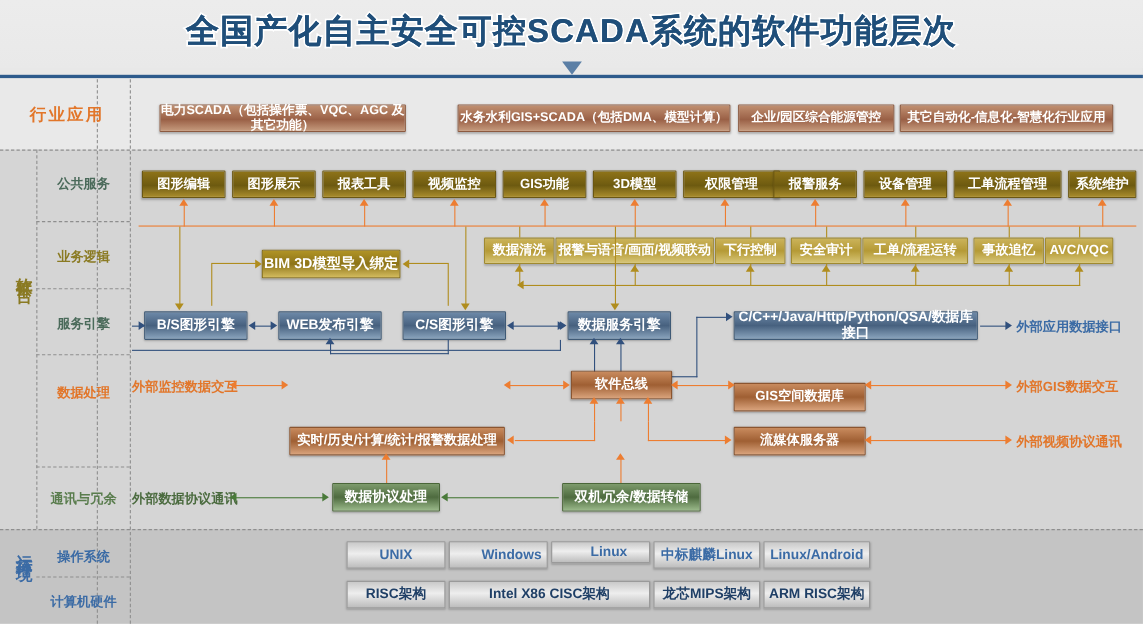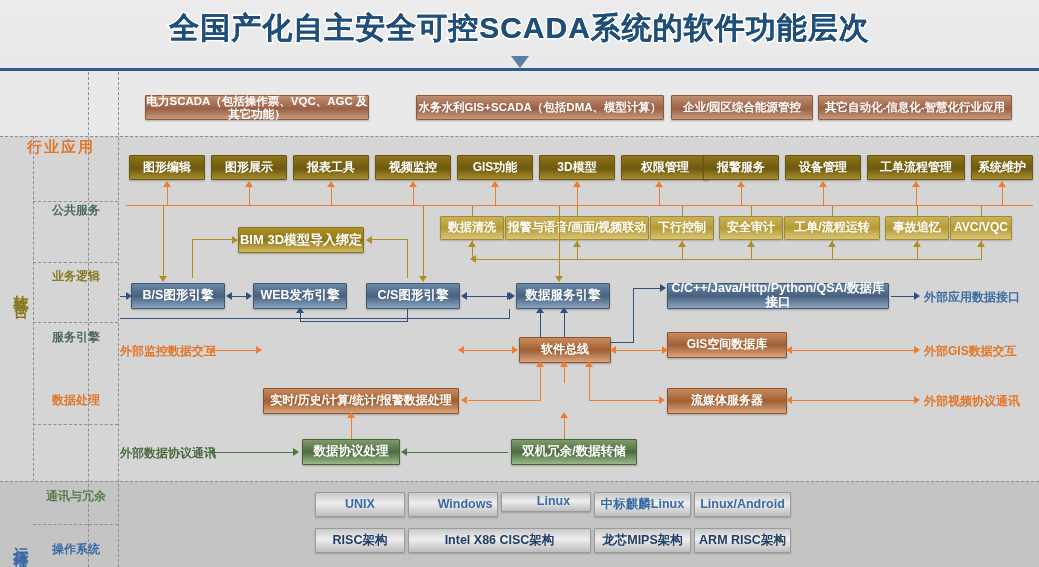--- a/index.html
+++ b/index.html
@@ -40,21 +40,21 @@
   .band{position:absolute;left:0;}
   .band-app{top:72px;height:64px;width:1039px;background:#e9e9e9;}
   .band-sw{top:136px;height:345px;width:1039px;background:#d5d5d5;}
   .band-run{top:481px;height:86px;width:1039px;background:#c4c4c4;}
 
   
   .hsep{position:absolute;left:0;width:1039px;border-top:1.5px dashed #8e8e8e;}
   .vsep{position:absolute;border-left:1.5px dashed #8e8e8e;}
 
   
-  .lbl{position:absolute;text-align:center;font-weight:bold;margin-top:43px;}
+  .lbl{position:absolute;text-align:center;font-weight:bold;}
   .lbl-lvl1{font-size:15px;letter-spacing:2px;}
   .lbl-lvl2{font-size:12px;}
   .vert{writing-mode:vertical-rl;text-orientation:upright;letter-spacing:3px;}
   .c-orange{color:#e2762a;}
   .c-olive{color:#8a7a22;}
   .c-green{color:#5a7d4e;}
   .c-blue{color:#3b6ba5;}
   .c-dkgreen{color:#4b6b3f;}
   .c-teal{color:#4a6a5a;}
 
@@ -315,21 +315,21 @@
   <div class="ln ln-v b" style="left:564px;top:309px;height:32px;"></div>
   <div class="arw arw-up ab" style="left:560px;top:307px;"></div>
 
   <div class="ln ln-h b" style="left:120px;top:296px;width:11px;"></div>
   <div class="arw arw-rt ab" style="left:126px;top:292px;"></div>
   <div class="ln ln-h b" style="left:120px;top:318px;width:390px;"></div>
   <div class="ln ln-v b" style="left:509px;top:309px;height:10px;"></div>
   <div class="arw arw-rt ab" style="left:507px;top:292px;"></div>
 
   <div class="box bx-data" style="left:519px;top:337px;width:92px;height:26px;">软件总线</div>
-  <div class="box bx-data" style="left:667px;top:332px;width:120px;height:26px;">GIS空间数据库</div>
+  <div class="box bx-data" style="left:667px;top:348px;width:120px;height:26px;">GIS空间数据库</div>
   <div class="box bx-data" style="left:263px;top:388px;width:196px;height:26px;">实时/历史/计算/统计/报警数据处理</div>
   <div class="box bx-data" style="left:667px;top:388px;width:120px;height:26px;">流媒体服务器</div>
 
   <div class="extlbl c-orange" style="left:120px;top:343px;">外部监控数据交互</div>
   <div class="ln ln-h o" style="left:214px;top:350px;width:46px;"></div>
   <div class="arw arw-lf ao" style="left:209px;top:346px;"></div>
   <div class="arw arw-rt ao" style="left:256px;top:346px;"></div>
 
   <div class="ln ln-h o" style="left:463px;top:350px;width:50px;"></div>
   <div class="arw arw-lf ao" style="left:458px;top:346px;"></div>

